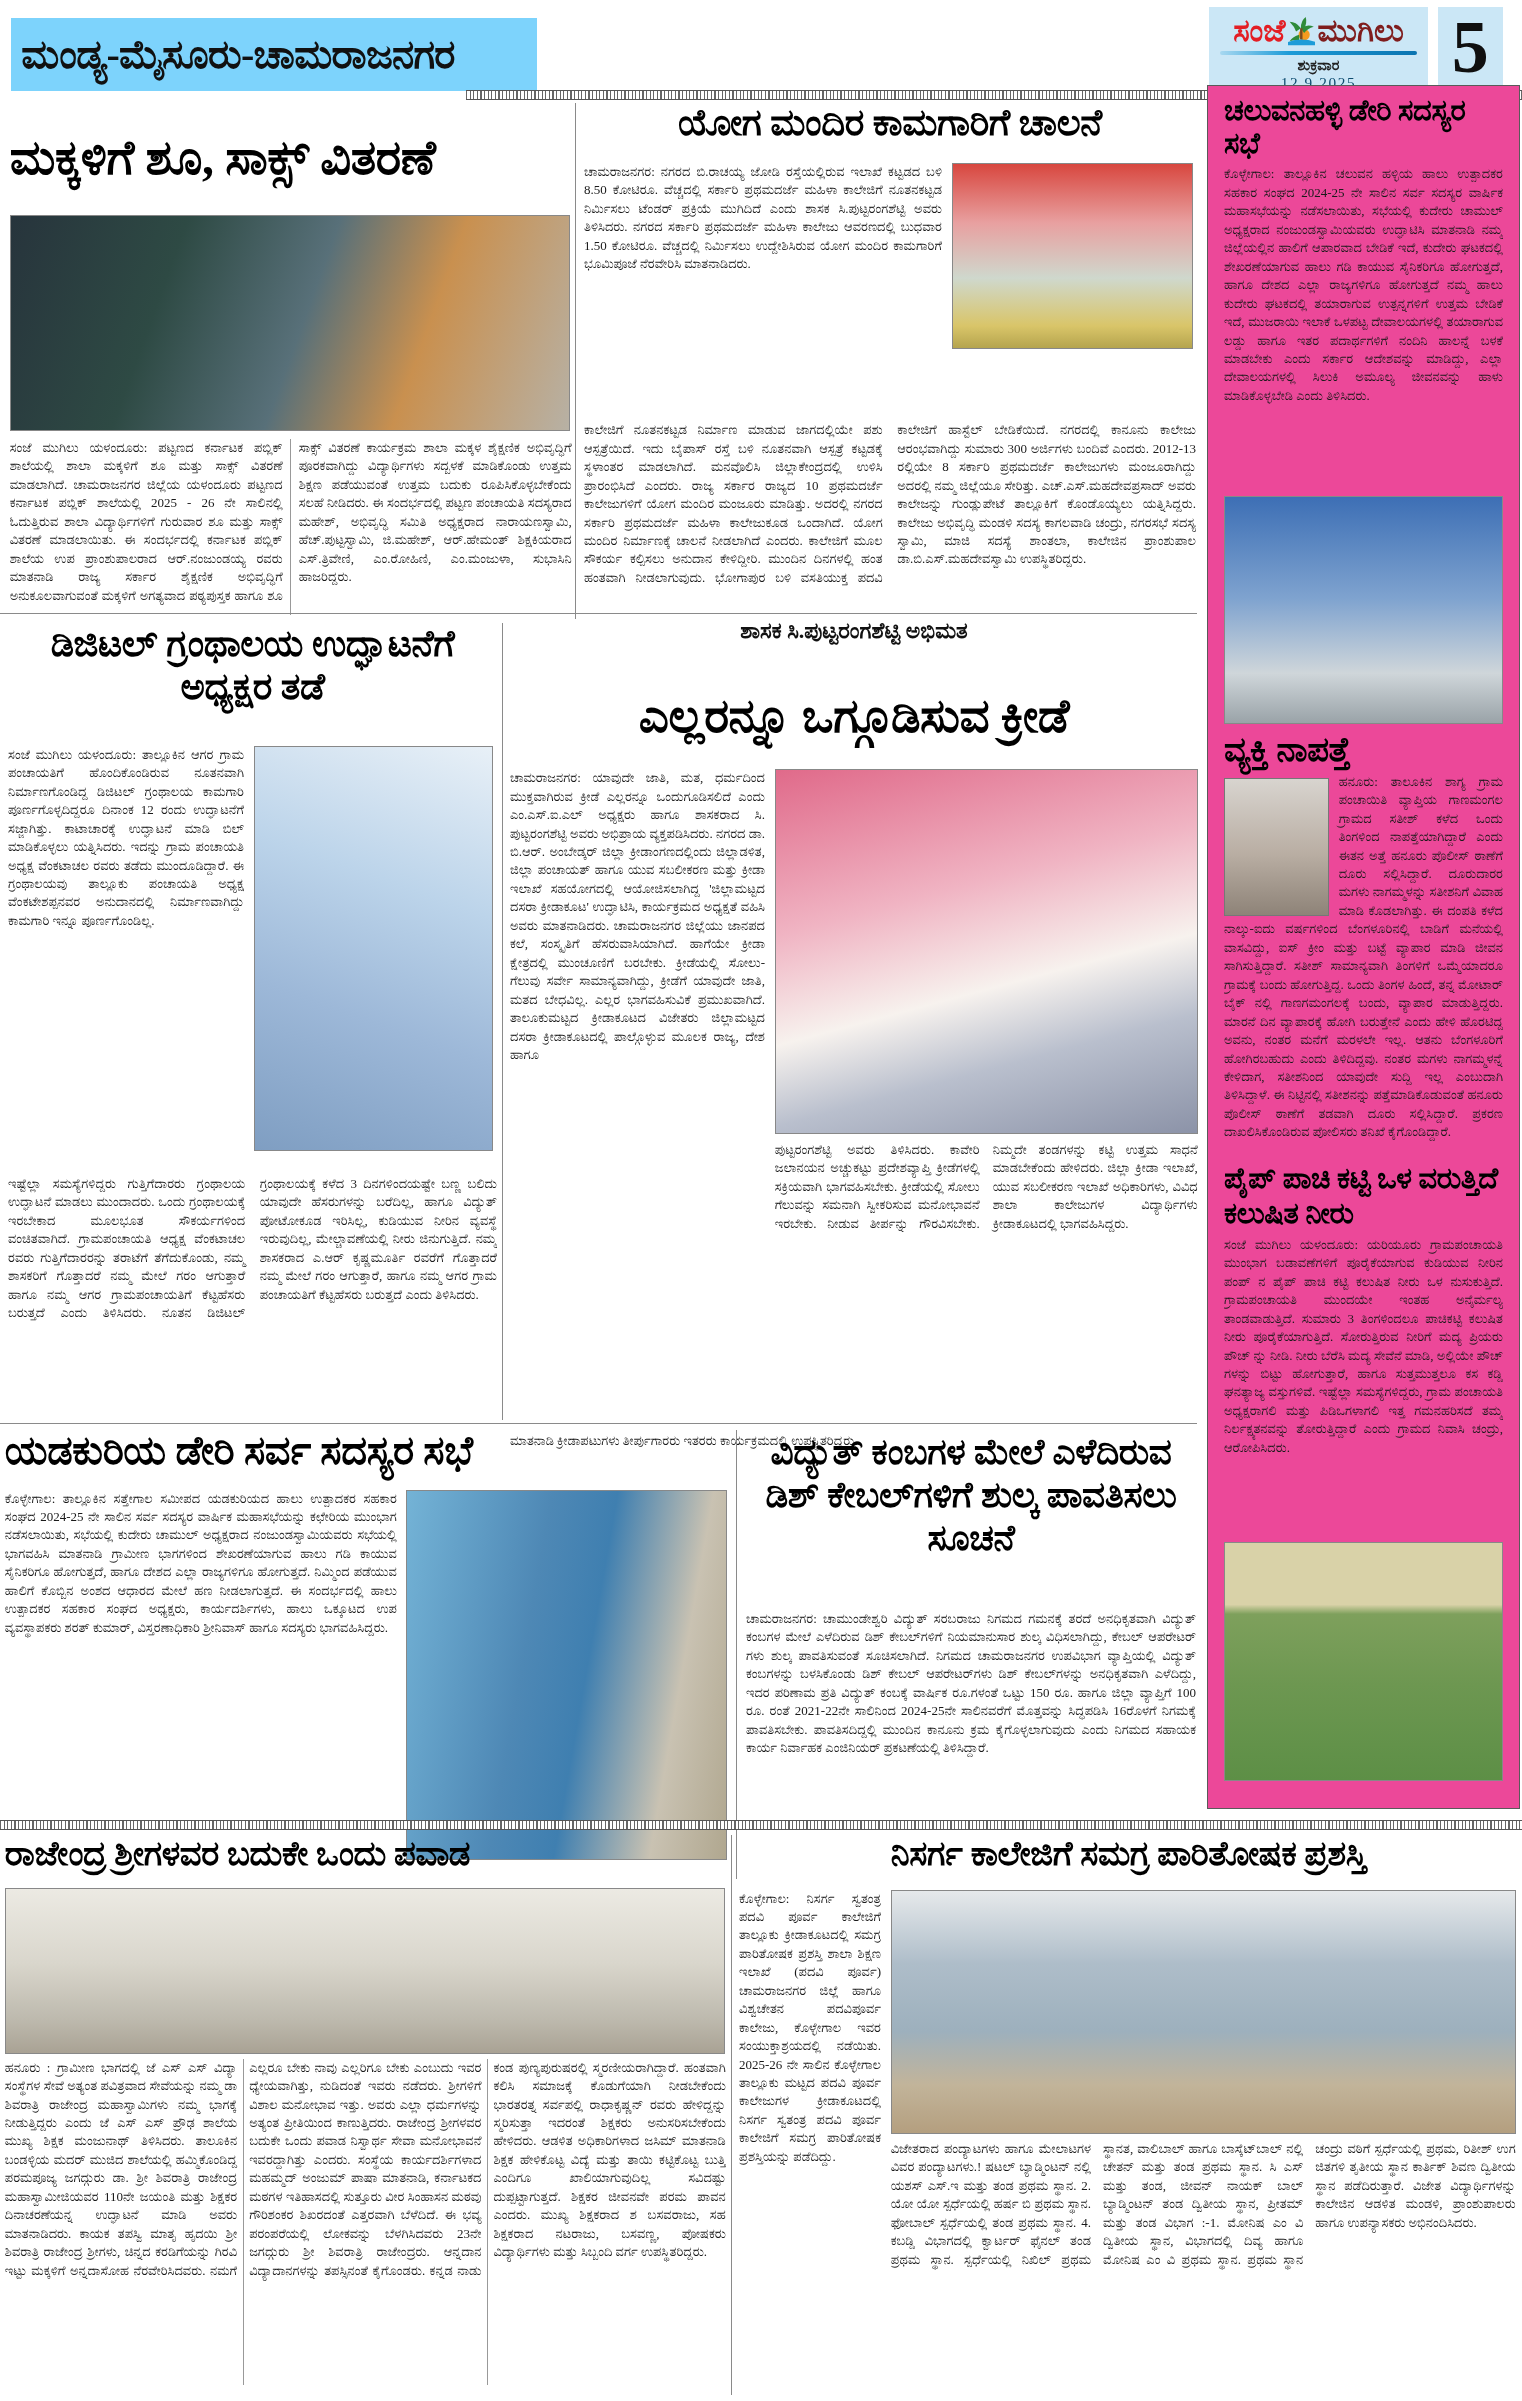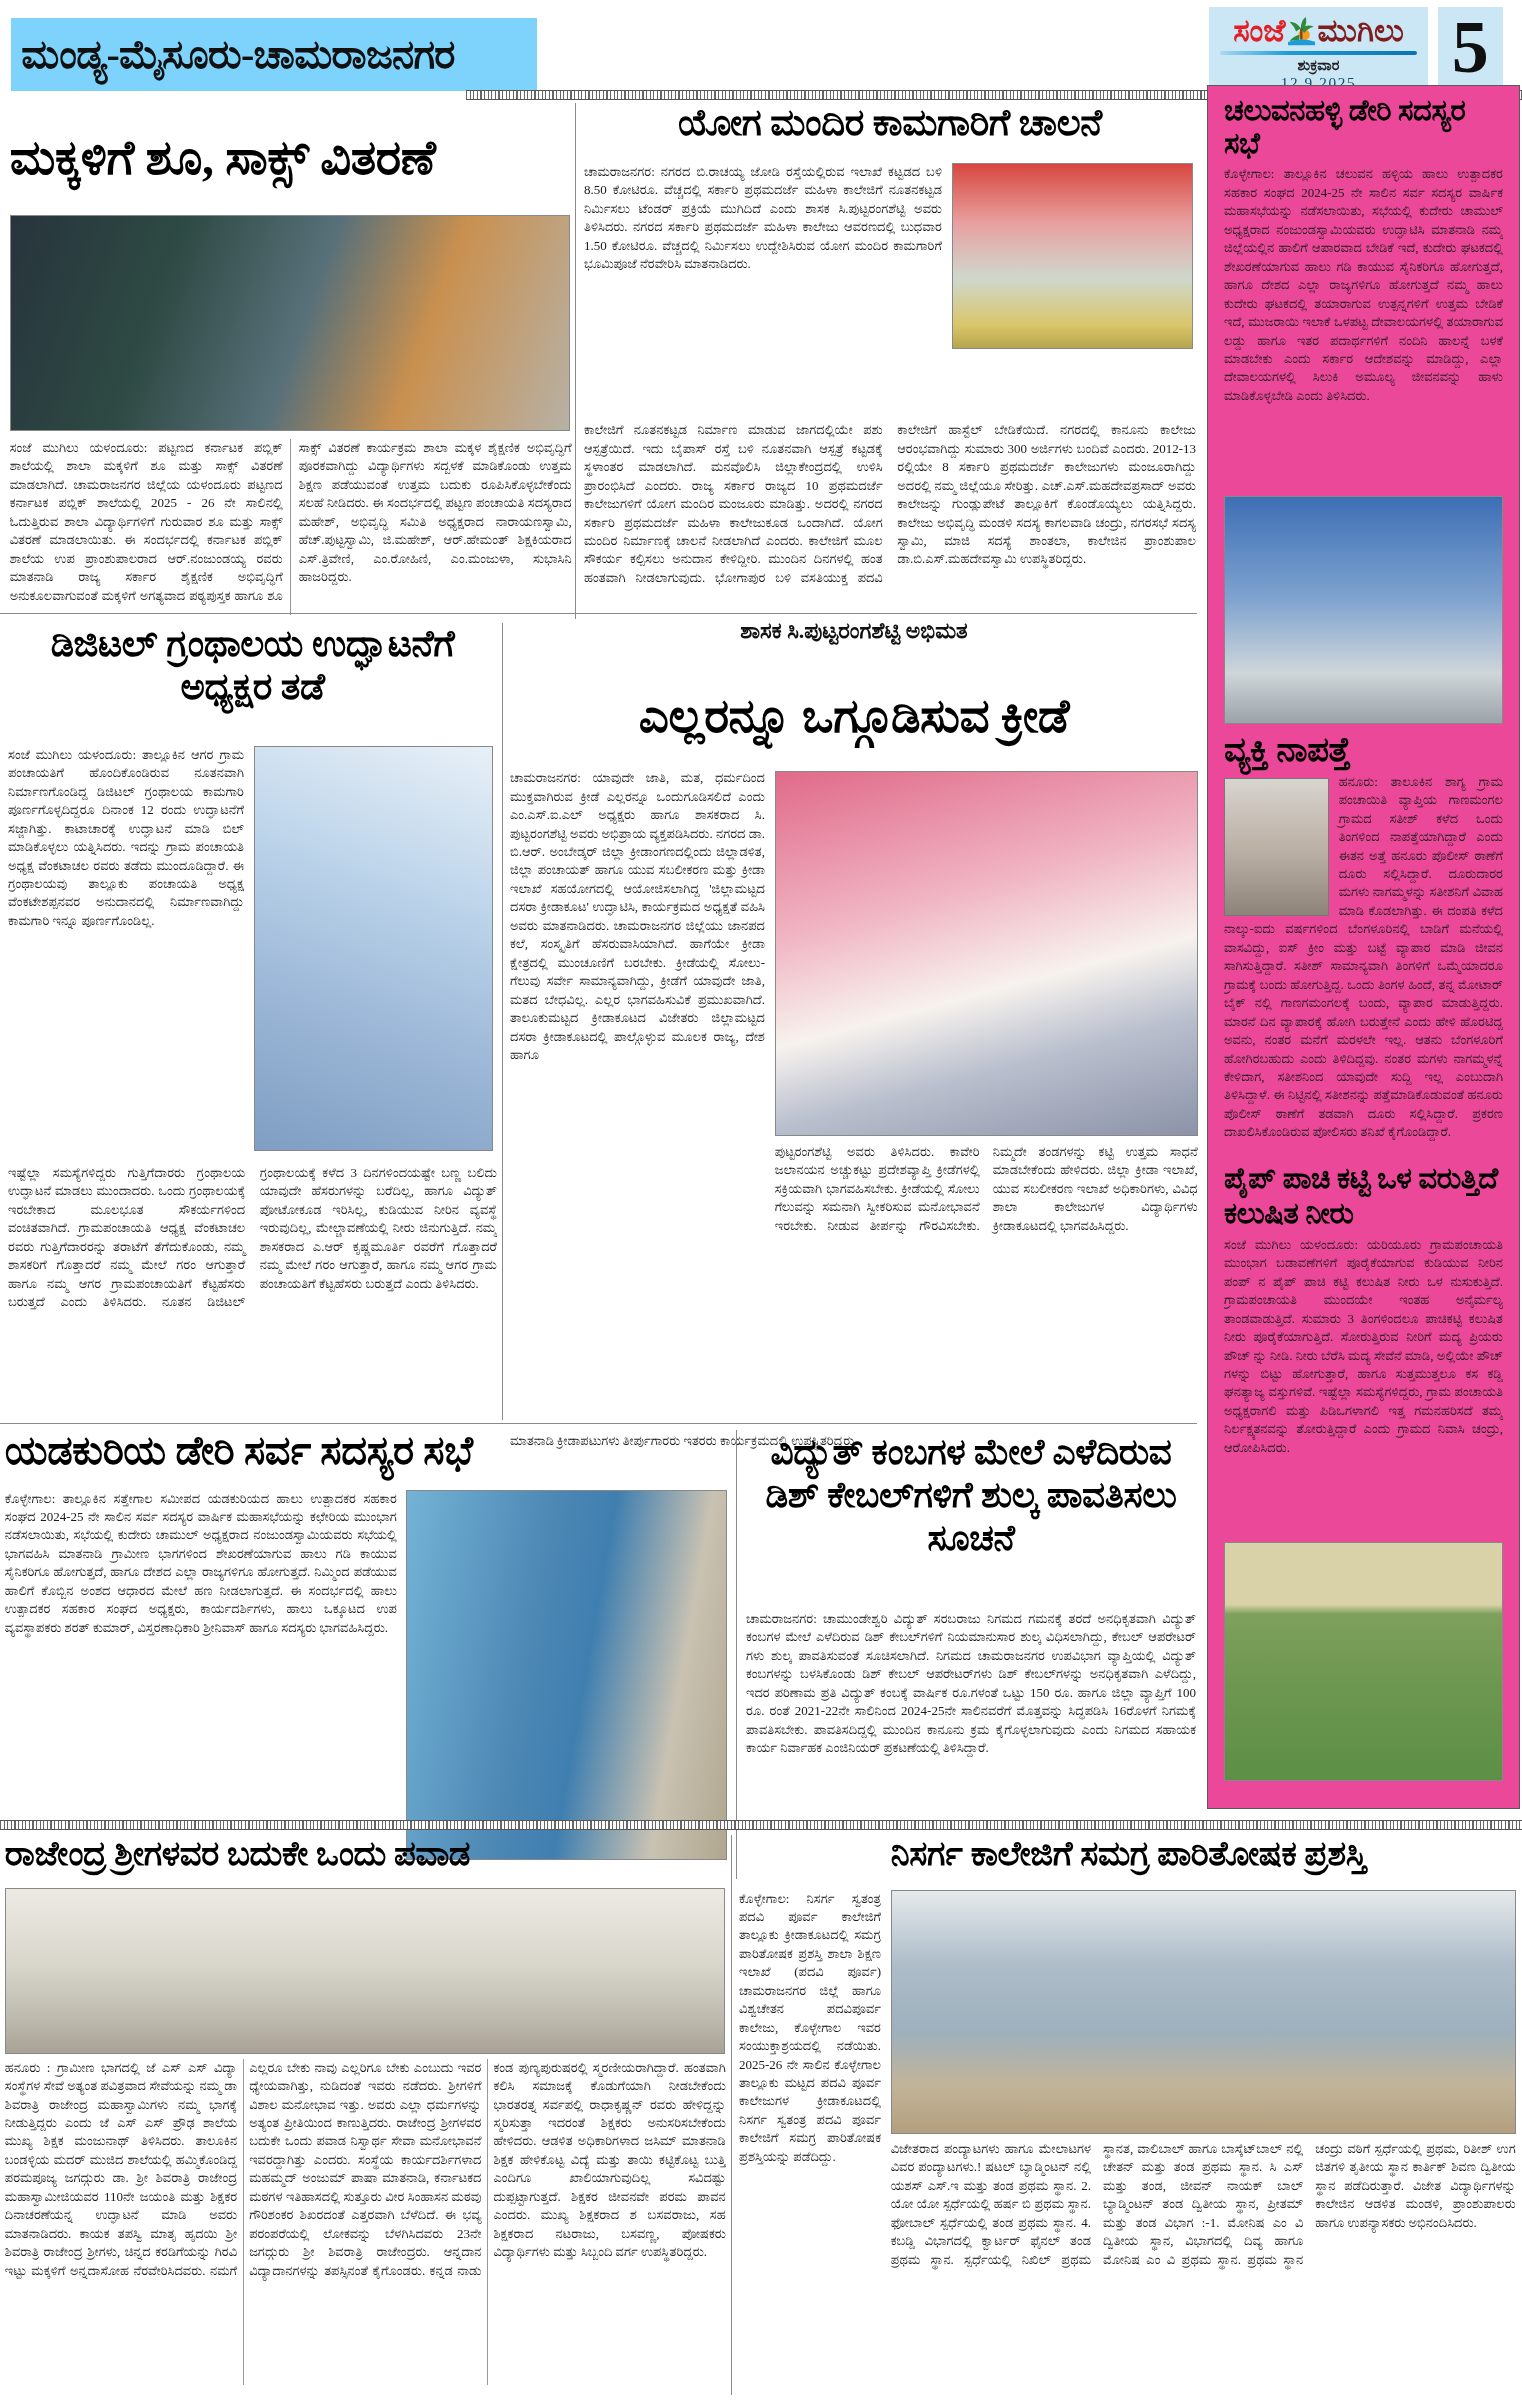--- a/index.html
+++ b/index.html
@@ -55,34 +55,34 @@
   .portrait{float:left;width:103px;height:136px;margin:4.8px 9.7px 3.2px 0;border:0.8px solid #777;
     background:linear-gradient(180deg,#d8d4cf 0%,#b9aea3 55%,#8e8378 100%);}
   #a3 .h3{font-size:29px;line-height:1.2;margin-top:9.7px;font-family:Liberation Serif, serif;}
   #a3 .b3{height:300px;margin-top:4.8px;}
   #a3 .photo-pipe{width:100%;height:239px;margin-top:6.5px;box-sizing:border-box;
     background:linear-gradient(180deg,#d9d2a8 0%,#d9d2a8 26%,#7ea05c 30%,#6d9751 60%,#5d8f46 100%);}
   
   #a4{left:510px;top:618px;width:688px;}
   #a4 .kicker{font-size:22px;font-weight:800;text-align:center;height:32px;}
   #a4 .headline{font-size:47px;text-align:center;height:74px;line-height:1.05;margin-top:42px;}
-  .a4-main{display:flex;gap:9.7px;margin-top:3.2px;align-items:center;}
+  .a4-main{display:flex;gap:9.7px;margin-top:3.2px;}
   .a4-left{width:255px;height:660px;}
   .a4-right{width:423px;}
   #a4 .photo{width:423px;height:365px;box-sizing:border-box;
     background:linear-gradient(165deg,#e06a8a 0%,#f0b4c3 35%,#f7f2ee 58%,#b9bfcd 75%,#8c93a8 100%);}
   .a4-below{margin-top:6.5px;column-count:2;column-gap:13px;height:284px;}
   
   #a5{left:8px;top:623px;width:489px;}
   #a5 .headline{font-size:37px;text-align:center;line-height:1.15;height:118px;}
   .a5-top{display:flex;gap:9.7px;margin-top:4.8px;}
   .a5-col{width:236px;height:405px;}
   #a5 .photo{width:239px;height:405px;box-sizing:border-box;
     background:linear-gradient(200deg,#e8f0f7 0%,#bcd4ea 35%,#9db8d8 65%,#7f9ec2 100%);}
-  .a5-bottom{margin-top:13px;column-count:2;column-gap:14.5px;height:237px;}
+  .a5-bottom{margin-top:24px;column-count:2;column-gap:14.5px;height:237px;}
   
   #a6{left:4.8px;top:1430px;width:726px;}
   #a6 .headline{font-size:40px;height:53px;line-height:1.05;}
   .a6-main{display:flex;gap:9.7px;margin-top:6.5px;}
   .a6-text{width:392px;height:376px;}
   #a6 .photo{width:321px;height:370px;box-sizing:border-box;
     background:linear-gradient(100deg,#74b3d6 0%,#4e88b5 38%,#3f7fb0 55%,#c9c2b2 80%,#b0a78f 100%);}
   
   #a7{left:746px;top:1431px;width:450px;}
   #a7 .headline{font-size:36px;text-align:center;line-height:1.2;height:174px;}

